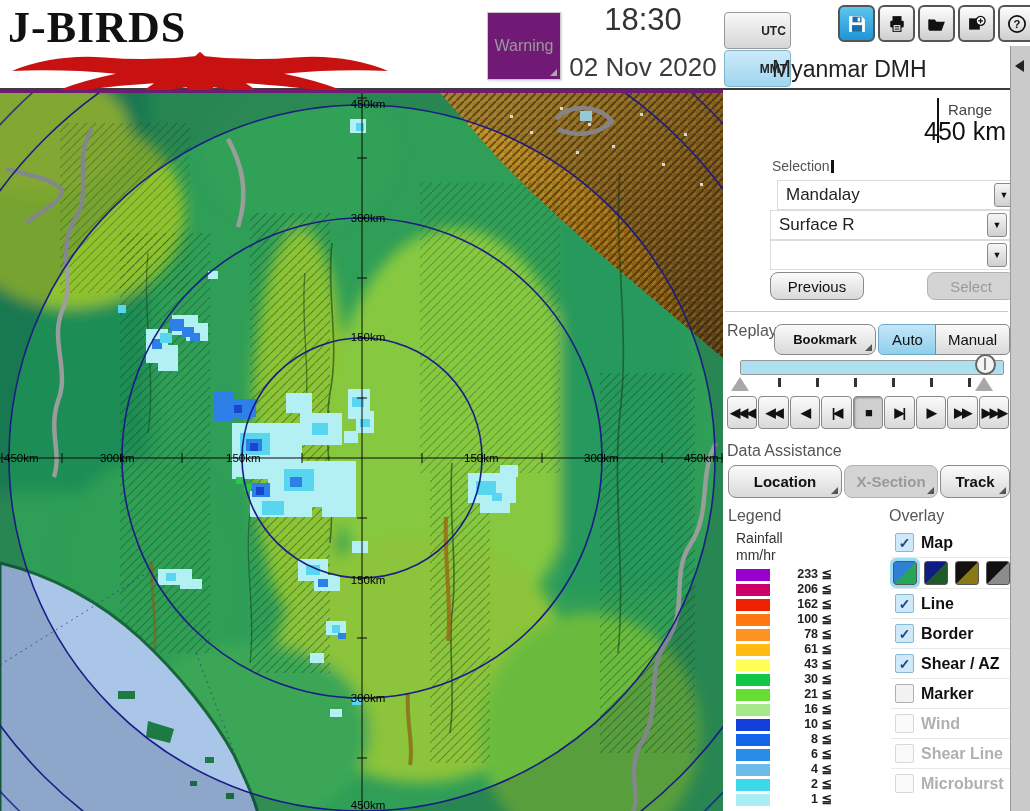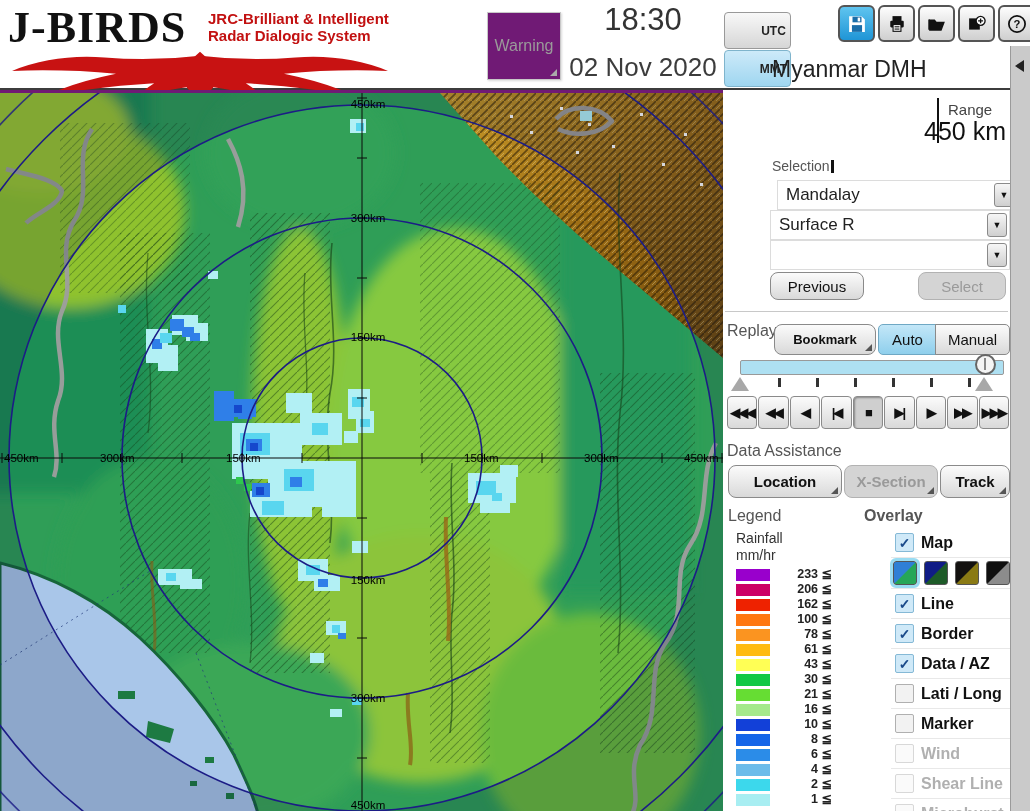--- a/index.html
+++ b/index.html
@@ -105,24 +105,20 @@
   .mapstyle{width:26px;height:22px;border:1px solid #555;border-radius:3px;}
   .mapstyle.sel{outline:3px solid #9adcf2;outline-offset:0;}
   svg text{font-family:"Liberation Sans",sans-serif;}
 </style>
 </head>
 <body>
 
 <div class="topbar">
   <div class="logo">
     <div class="logo-title">J-BIRDS</div>
-    <div class="logo-tag">
-      <div>JRC-Brilliant &amp; Intelligent</div>
-      <div>Radar  Dialogic  System</div>
-    </div>
     <svg class="logo-eagle" width="384" height="42" viewBox="0 0 400 44">
       <path fill="#c81212" d="M200,8 Q150,14 100,10 Q48,6 3,24 Q60,22 112,27 Q68,36 38,50 Q100,40 152,37 Q132,50 126,60 Q157,44 186,41 Q192,49 200,52 Q208,49 214,41 Q243,44 274,60 Q268,50 248,37 Q300,40 362,50 Q332,36 288,27 Q340,22 397,24 Q352,6 300,10 Q250,14 200,8 Z"></path>
       <path fill="#c81212" d="M200,4 L191,12 L209,12 Z M189,48 L200,62 L211,48 Z"></path>
     </svg>
   </div>
 
   <div class="warning-btn corner">
     <span>Warning</span>
   </div>
 
@@ -429,21 +425,21 @@
     <div class="dd-btn">▼</div>
   </div>
   <div class="dd" style="top:150px;">
     <div class="dd-text"></div>
     <div class="dd-btn">▼</div>
   </div>
 
   <div class="btn" style="left:47px;top:182px;width:92px;height:26px;">
     <span>Previous</span>
   </div>
-  <div class="btn disabled" style="left:195px;top:182px;width:86px;height:26px;">
+  <div class="btn disabled" style="left:204px;top:182px;width:86px;height:26px;">
     <span>Select</span>
   </div>
 
   <div class="groove"></div>
 
   <div class="replay-label">Replay</div>
   <div class="btn corner" style="left:51px;top:234px;width:100px;height:29px;font-size:13px;font-weight:bold;">
     <span>Bookmark</span>
   </div>
   <div class="btn blue" style="left:155px;top:234px;width:57px;height:29px;border-radius:5px 0 0 5px;">
@@ -479,21 +475,21 @@
     </div>
 
   <div class="da-label">Data Assistance</div>
   <div id="darow">
       <div class="btn corner" style="left: 5px; top: 375px; width: 112px; height: 31px; font-weight: bold;">Location</div>
       <div class="btn corner disabled" style="left: 121px; top: 375px; width: 92px; height: 31px; font-weight: bold;">X-Section</div>
       <div class="btn corner" style="left: 217px; top: 375px; width: 68px; height: 31px; font-weight: bold;">Track</div>
     </div>
 
   <div class="legend-head" style="left:5px;">Legend</div>
-  <div class="legend-head" style="left:141px;font-weight:bold;">Overlay</div>
+  <div class="legend-head" style="left:166px;">Overlay</div>
 
   <div class="legend-title" style="top:440px;">Rainfall</div>
   <div class="legend-title" style="top:457px;">mm/hr</div>
   <div class="legend-rows" id="legendrows">
       <div class="legend-row">
         <span class="swatch" style="background: rgb(153, 0, 204);"></span>
         <span class="legend-val">233 ≦</span>
       </div>
       <div class="legend-row">
         <span class="swatch" style="background: rgb(204, 0, 102);"></span>
@@ -571,25 +567,21 @@
       <div class="ov-row">
         <span class="cb on">✓</span>
         <span class="ov-label">Line</span>
       </div>
       <div class="ov-row">
         <span class="cb on">✓</span>
         <span class="ov-label">Border</span>
       </div>
       <div class="ov-row">
         <span class="cb on">✓</span>
-        <span class="ov-label">Data / AZ</span>
-      </div>
-      <div class="ov-row">
-        <span class="cb"></span>
-        <span class="ov-label">Lati / Long</span>
+        <span class="ov-label">Shear / AZ</span>
       </div>
       <div class="ov-row">
         <span class="cb"></span>
         <span class="ov-label">Marker</span>
       </div>
       <div class="ov-row">
         <span class="cb dis"></span>
         <span class="ov-label dis">Wind</span>
       </div>
       <div class="ov-row">

